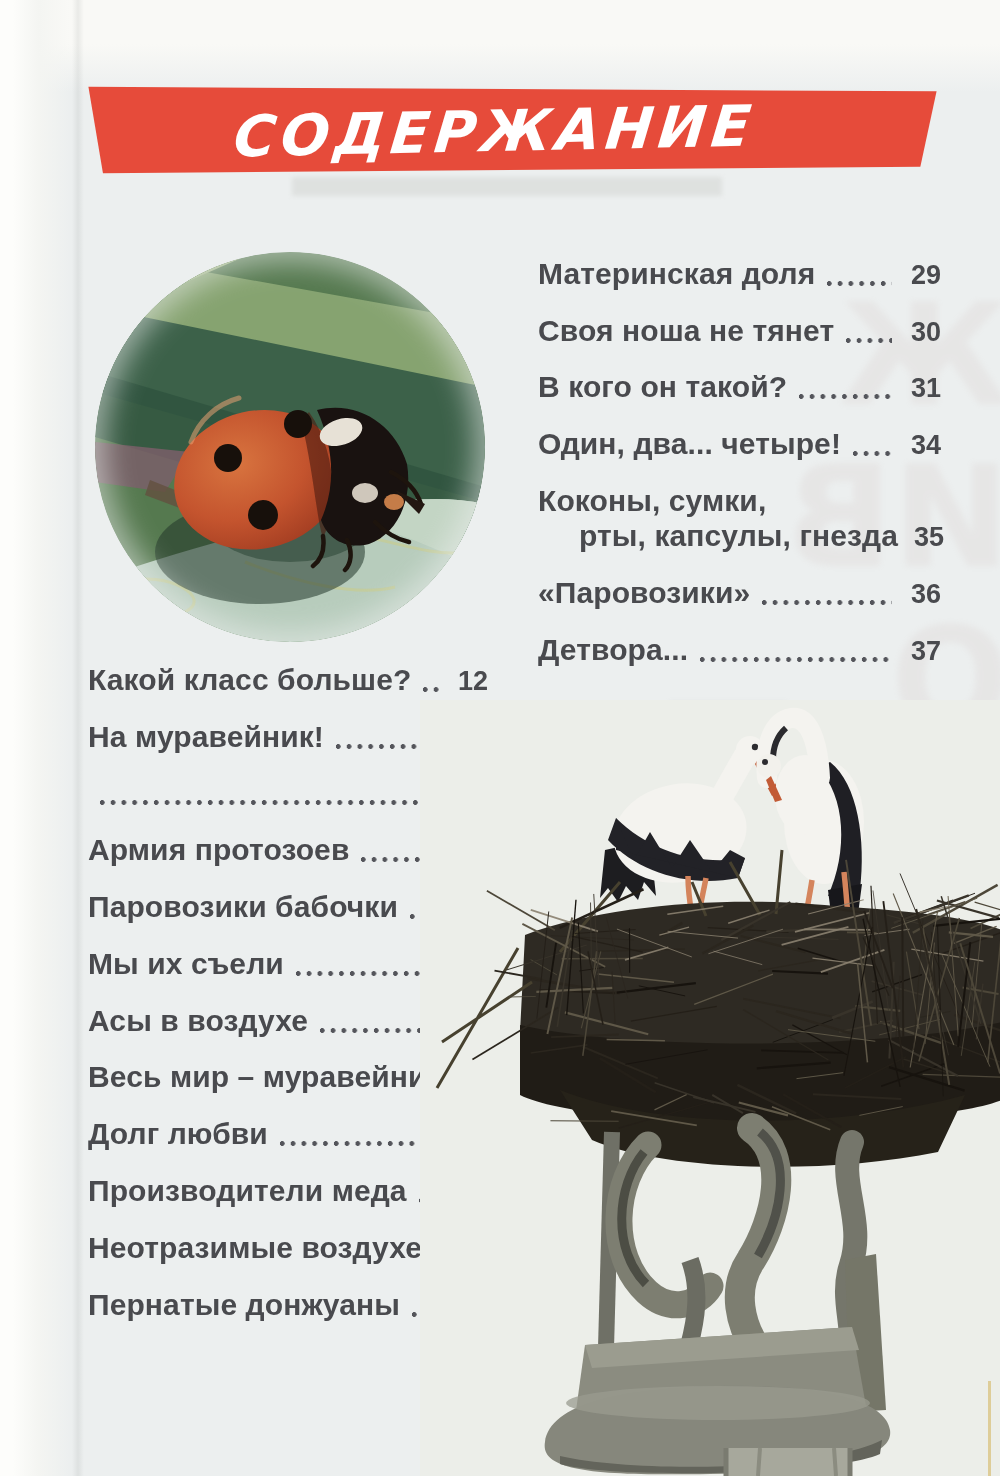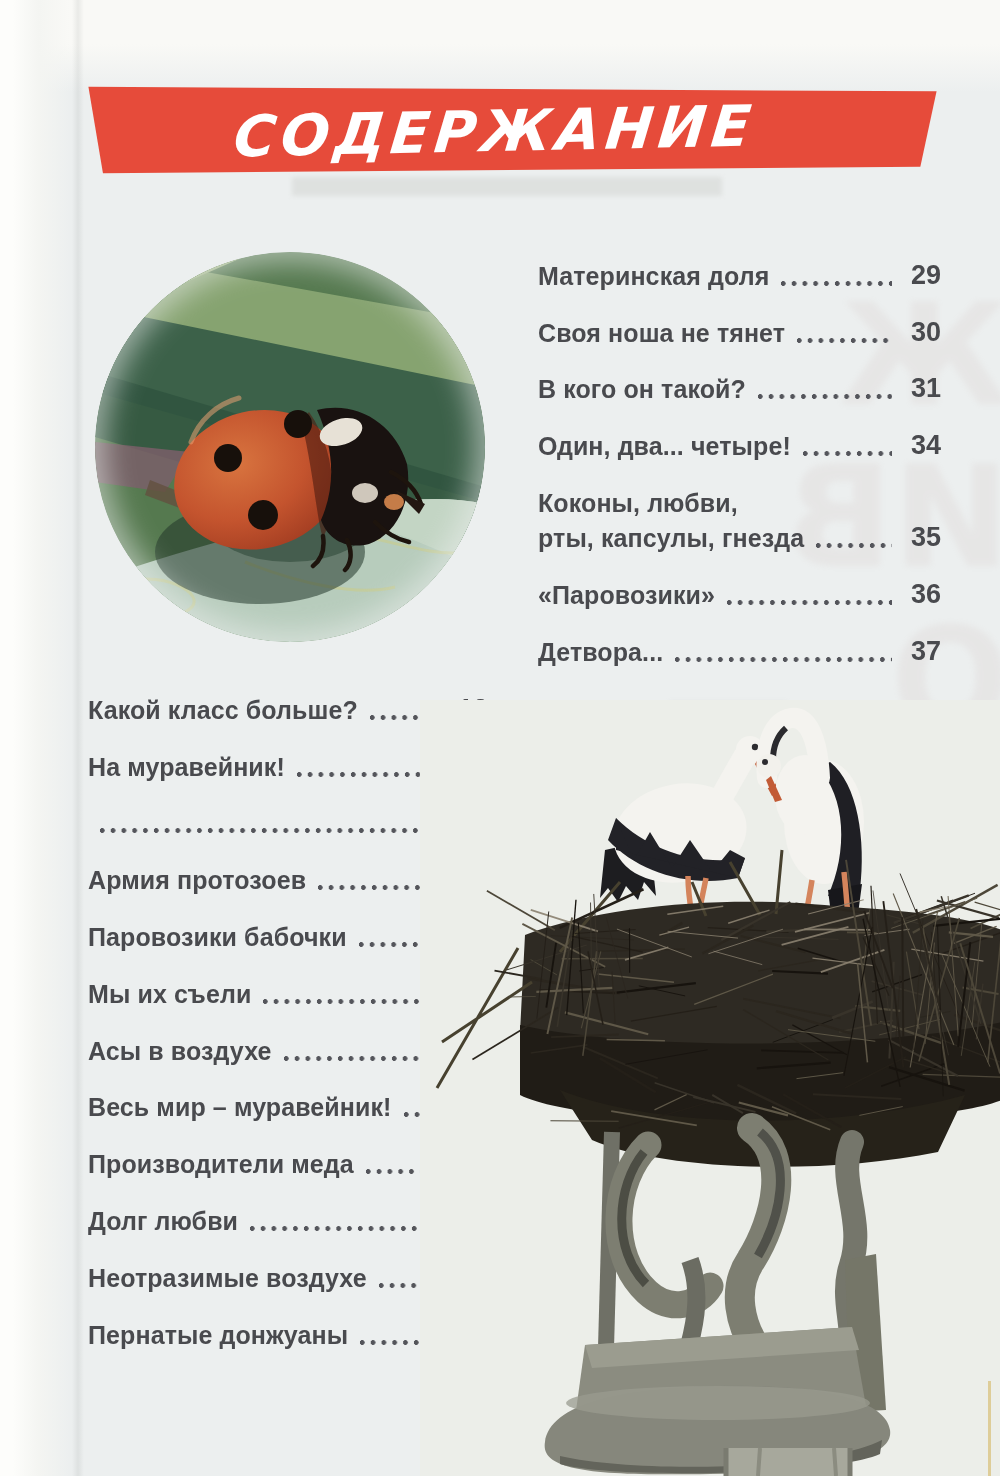--- a/index.html
+++ b/index.html
@@ -29,26 +29,26 @@
   .ghost-line{position:absolute;left:668px;top:702px;width:120px;height:9px;background:#b9bcba;
               opacity:.35;filter:blur(2px);}
   
   .ladybug-photo{position:absolute;left:95px;top:252px;width:390px;height:390px;border-radius:50%;
                  overflow:hidden;}
   .ladybug-photo::after{content:'';position:absolute;inset:0;border-radius:50%;
                  box-shadow:inset 0 0 28px 10px rgba(238,241,240,.55);}
   .storks-photo{position:absolute;left:420px;top:700px;width:580px;height:776px;}
   
   .toc-col{position:absolute;}
-  .toc-col-left{left:88px;top:668px;width:400px;}
+  .toc-col-left{left:88px;top:640px;width:400px;}
   .toc-col-right{left:538px;top:234px;width:403px;}
   .toc-row{display:flex;align-items:flex-end;height:56.8px;}
   .toc-row.first{height:56.8px;}
-  .toc-row.cont{height:35px;}
-  .toc-title{font-size:25px;font-weight:bold;color:#494a4e;white-space:nowrap;letter-spacing:.1px;}
+  .toc-row.cont{height:35px;margin-left:41px;}
+  .toc-title{font-size:30px;font-weight:bold;color:#494a4e;white-space:nowrap;letter-spacing:.1px;}
   .toc-page{font-size:27px;font-weight:bold;color:#494a4e;width:44px;text-align:right;}
   .leader{flex:1;height:7px;margin:0 5px 4px 11px;
           background-image:radial-gradient(circle at 3.2px 3.5px,#54555b 2.1px,rgba(84,85,91,0) 2.7px);
           background-size:10.8px 7px;background-repeat:repeat-x;}
 </style>
 </head>
 <body>
 
 <div class="page">
   <div class="edge-top"></div>
@@ -143,28 +143,28 @@
         <span class="toc-title">Асы в воздухе</span>
         <span class="leader"></span>
         <span class="toc-page">14</span>
       </div>
       <div class="toc-row">
         <span class="toc-title">Весь мир – муравейник!</span>
         <span class="leader"></span>
         <span class="toc-page">16</span>
       </div>
       <div class="toc-row">
+        <span class="toc-title">Долг любви</span>
+        <span class="leader"></span>
+        <span class="toc-page">23</span>
+      </div>
+      <div class="toc-row">
         <span class="toc-title">Производители меда</span>
         <span class="leader"></span>
         <span class="toc-page">20</span>
-      </div>
-      <div class="toc-row">
-        <span class="toc-title">Долг любви</span>
-        <span class="leader"></span>
-        <span class="toc-page">23</span>
       </div>
       <div class="toc-row">
         <span class="toc-title">Неотразимые воздухе</span>
         <span class="leader"></span>
         <span class="toc-page">24</span>
       </div>
       <div class="toc-row">
         <span class="toc-title">Пернатые донжуаны</span>
         <span class="leader"></span>
         <span class="toc-page">28</span>
@@ -185,21 +185,21 @@
         <span class="toc-title">В кого он такой?</span>
         <span class="leader"></span>
         <span class="toc-page">31</span>
       </div>
       <div class="toc-row">
         <span class="toc-title">Один, два... четыре!</span>
         <span class="leader"></span>
         <span class="toc-page">34</span>
       </div>
       <div class="toc-row first">
-        <span class="toc-title">Коконы, любви,</span>
+        <span class="toc-title">Коконы, сумки,</span>
       </div>
       <div class="toc-row cont">
         <span class="toc-title">рты, капсулы, гнезда</span>
         <span class="leader"></span>
         <span class="toc-page">35</span>
       </div>
       <div class="toc-row">
         <span class="toc-title">«Паровозики»</span>
         <span class="leader"></span>
         <span class="toc-page">36</span>

